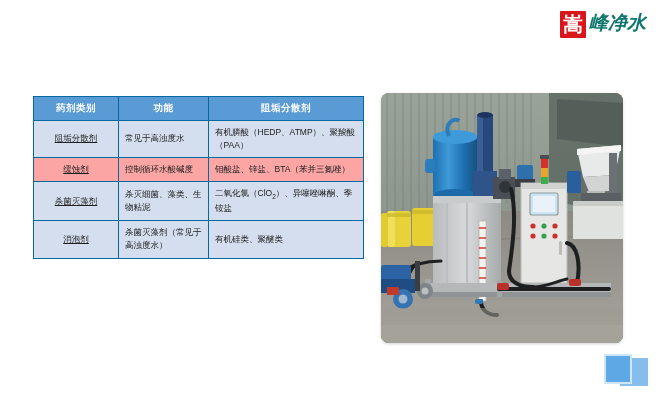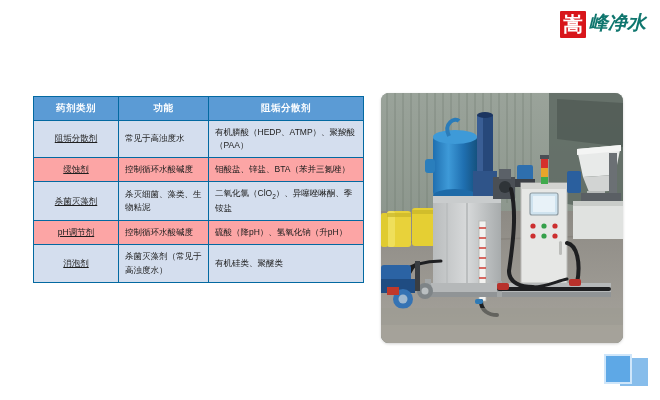--- a/index.html
+++ b/index.html
@@ -192,25 +192,20 @@
         </tr>
         <tr class="even">
           <td class="cat">缓蚀剂</td>
           <td class="fun">控制循环水酸碱度</td>
           <td class="ex"><span>钼酸盐、锌盐、BTA（苯并三氮唑）</span></td>
         </tr>
         <tr class="odd">
           <td class="cat">杀菌灭藻剂</td>
           <td class="fun">杀灭细菌、藻类、生物粘泥</td>
           <td class="ex"><span>二氧化氯（ClO</span><sub>2</sub><span>）、异噻唑啉酮、季铵盐</span></td>
-        </tr>
-        <tr class="even">
-          <td class="cat">pH调节剂</td>
-          <td class="fun">控制循环水酸碱度</td>
-          <td class="ex"><span>硫酸（降pH）、氢氧化钠（升pH）</span></td>
         </tr>
         <tr class="odd">
           <td class="cat">消泡剂</td>
           <td class="fun">杀菌灭藻剂（常见于高浊度水）</td>
           <td class="ex"><span>有机硅类、聚醚类</span></td>
         </tr>
       </tbody>
     </table>
   </div>
 

